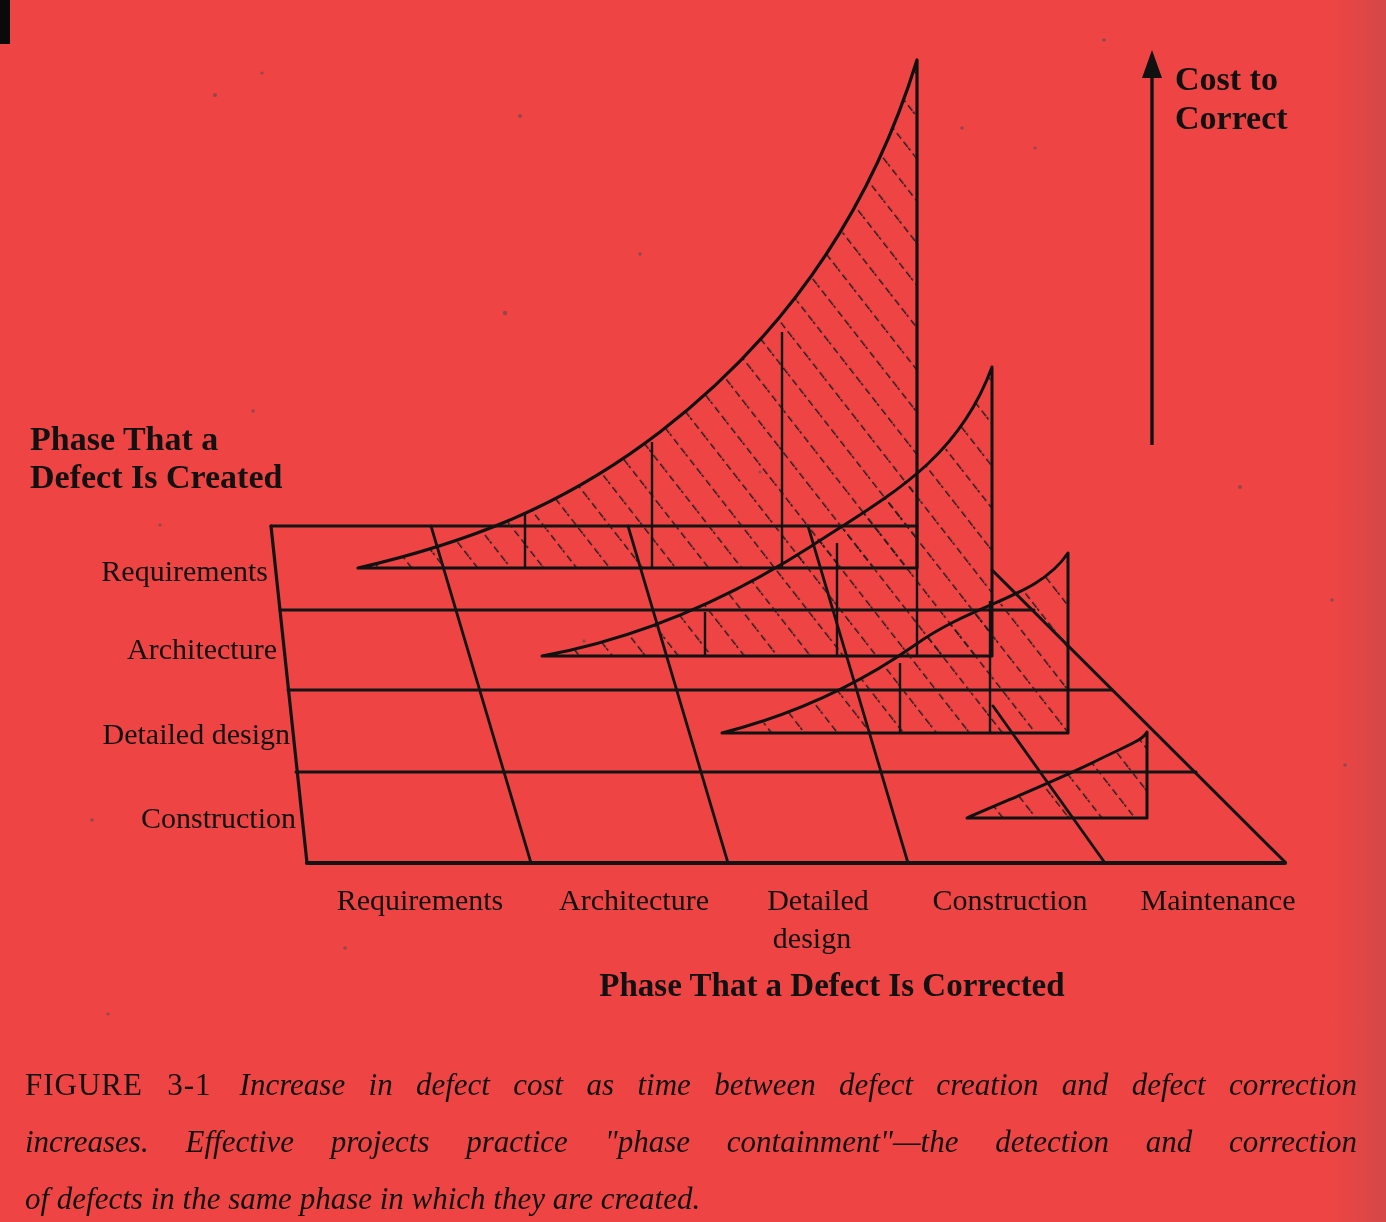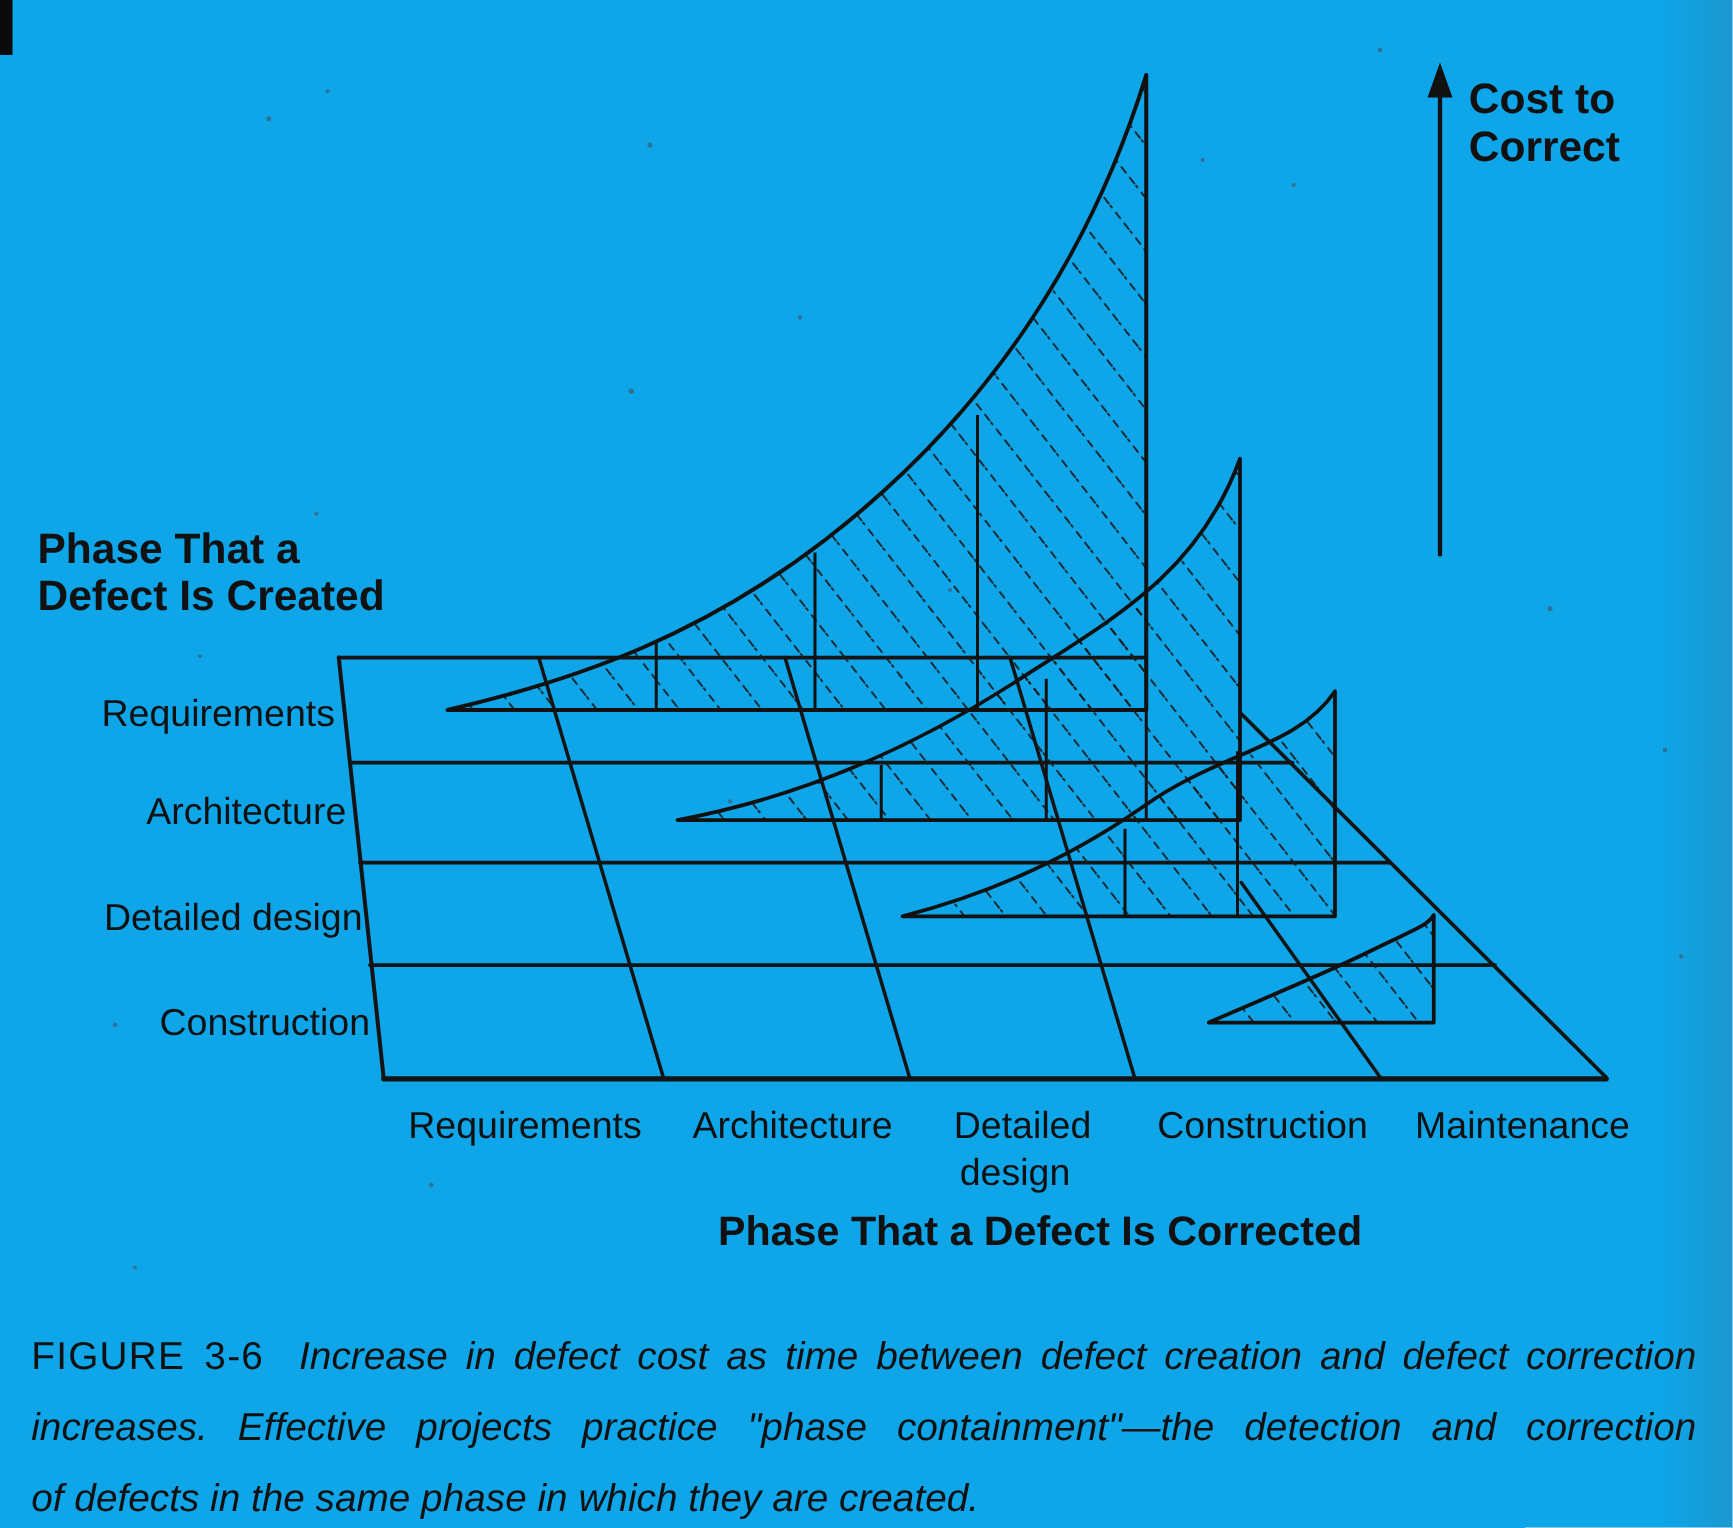--- a/index.html
+++ b/index.html
@@ -1,21 +1,21 @@
 <!DOCTYPE html>
 <html><head>
 <meta charset="utf-8">
 <style>
   html,body{margin:0;padding:0;background:#e9e9e7;}
   #page{
     position:relative;
     width:1386px;height:1222px;
-    background:#0ea5e9;
+    background:#ef4444;
     overflow:hidden;
-    font-family:Liberation Sans, sans-serif;
+    font-family:Liberation Serif, serif;
   }
   #scan-shade{
     position:absolute;top:0;right:0;width:56px;height:100%;
     background:linear-gradient(to right, rgba(0,0,0,0), rgba(90,90,85,0.18));
     pointer-events:none;
   }
   #corner-mark{position:absolute;left:0;top:0;width:10px;height:44px;background:#0a0a0a;}
   #figure-svg{position:absolute;left:0;top:0;}
   .bold-label{font-weight:700;}
   #caption{
@@ -127,19 +127,19 @@
       <text x="634" y="910" font-size="30" text-anchor="middle">Architecture</text>
       <text x="818" y="910" font-size="30" text-anchor="middle">Detailed</text>
       <text x="812" y="948" font-size="30" text-anchor="middle">design</text>
       <text x="1010" y="910" font-size="30" text-anchor="middle">Construction</text>
       <text x="1218" y="910" font-size="30" text-anchor="middle">Maintenance</text>
       <text x="832" y="996" font-size="33" text-anchor="middle" class="bold-label">Phase That a Defect Is Corrected</text>
     </g>
   </svg>
 
   <div id="caption">
-    <div class="cap-line j"><span class="cap-figure-label">FIGURE 3-6</span><span>Increase in defect cost as time between defect creation and defect correction</span></div>
+    <div class="cap-line j"><span class="cap-figure-label">FIGURE 3-1</span><span>Increase in defect cost as time between defect creation and defect correction</span></div>
     <div class="cap-line j"><span>increases. Effective projects practice "phase containment"—the detection and correction</span></div>
     <div class="cap-line"><span>of defects in the same phase in which they are created.</span></div>
   </div>
 
   <div id="scan-shade"></div>
 </div>
 
 </body></html>

